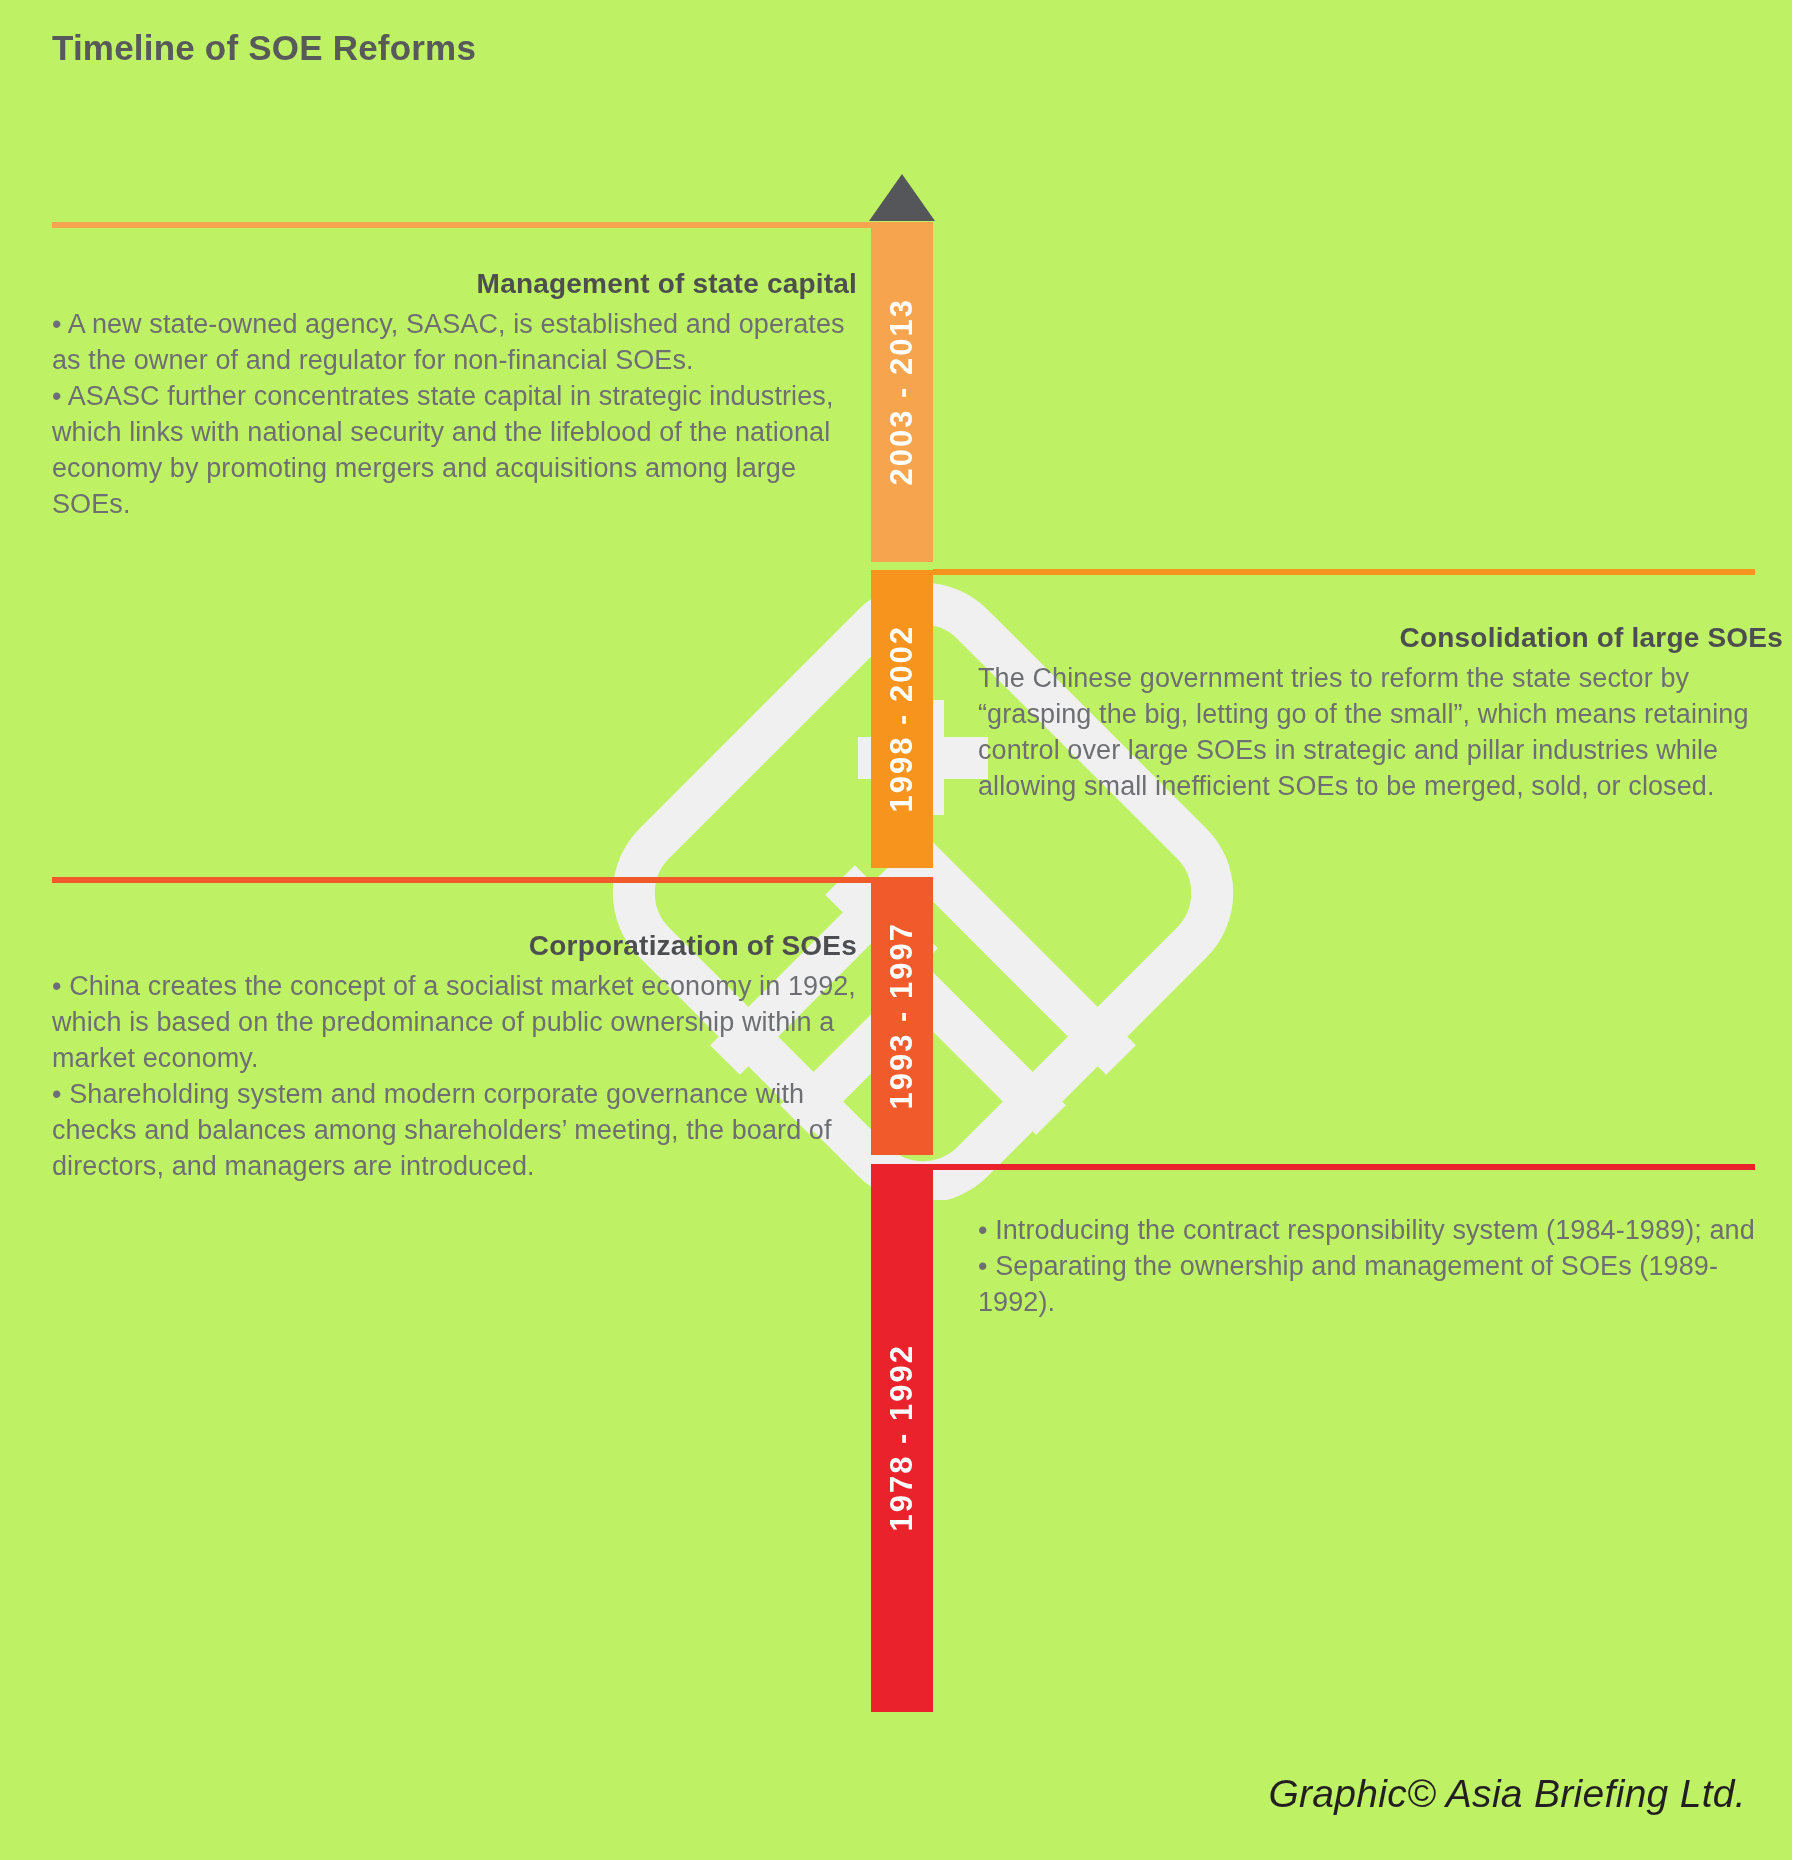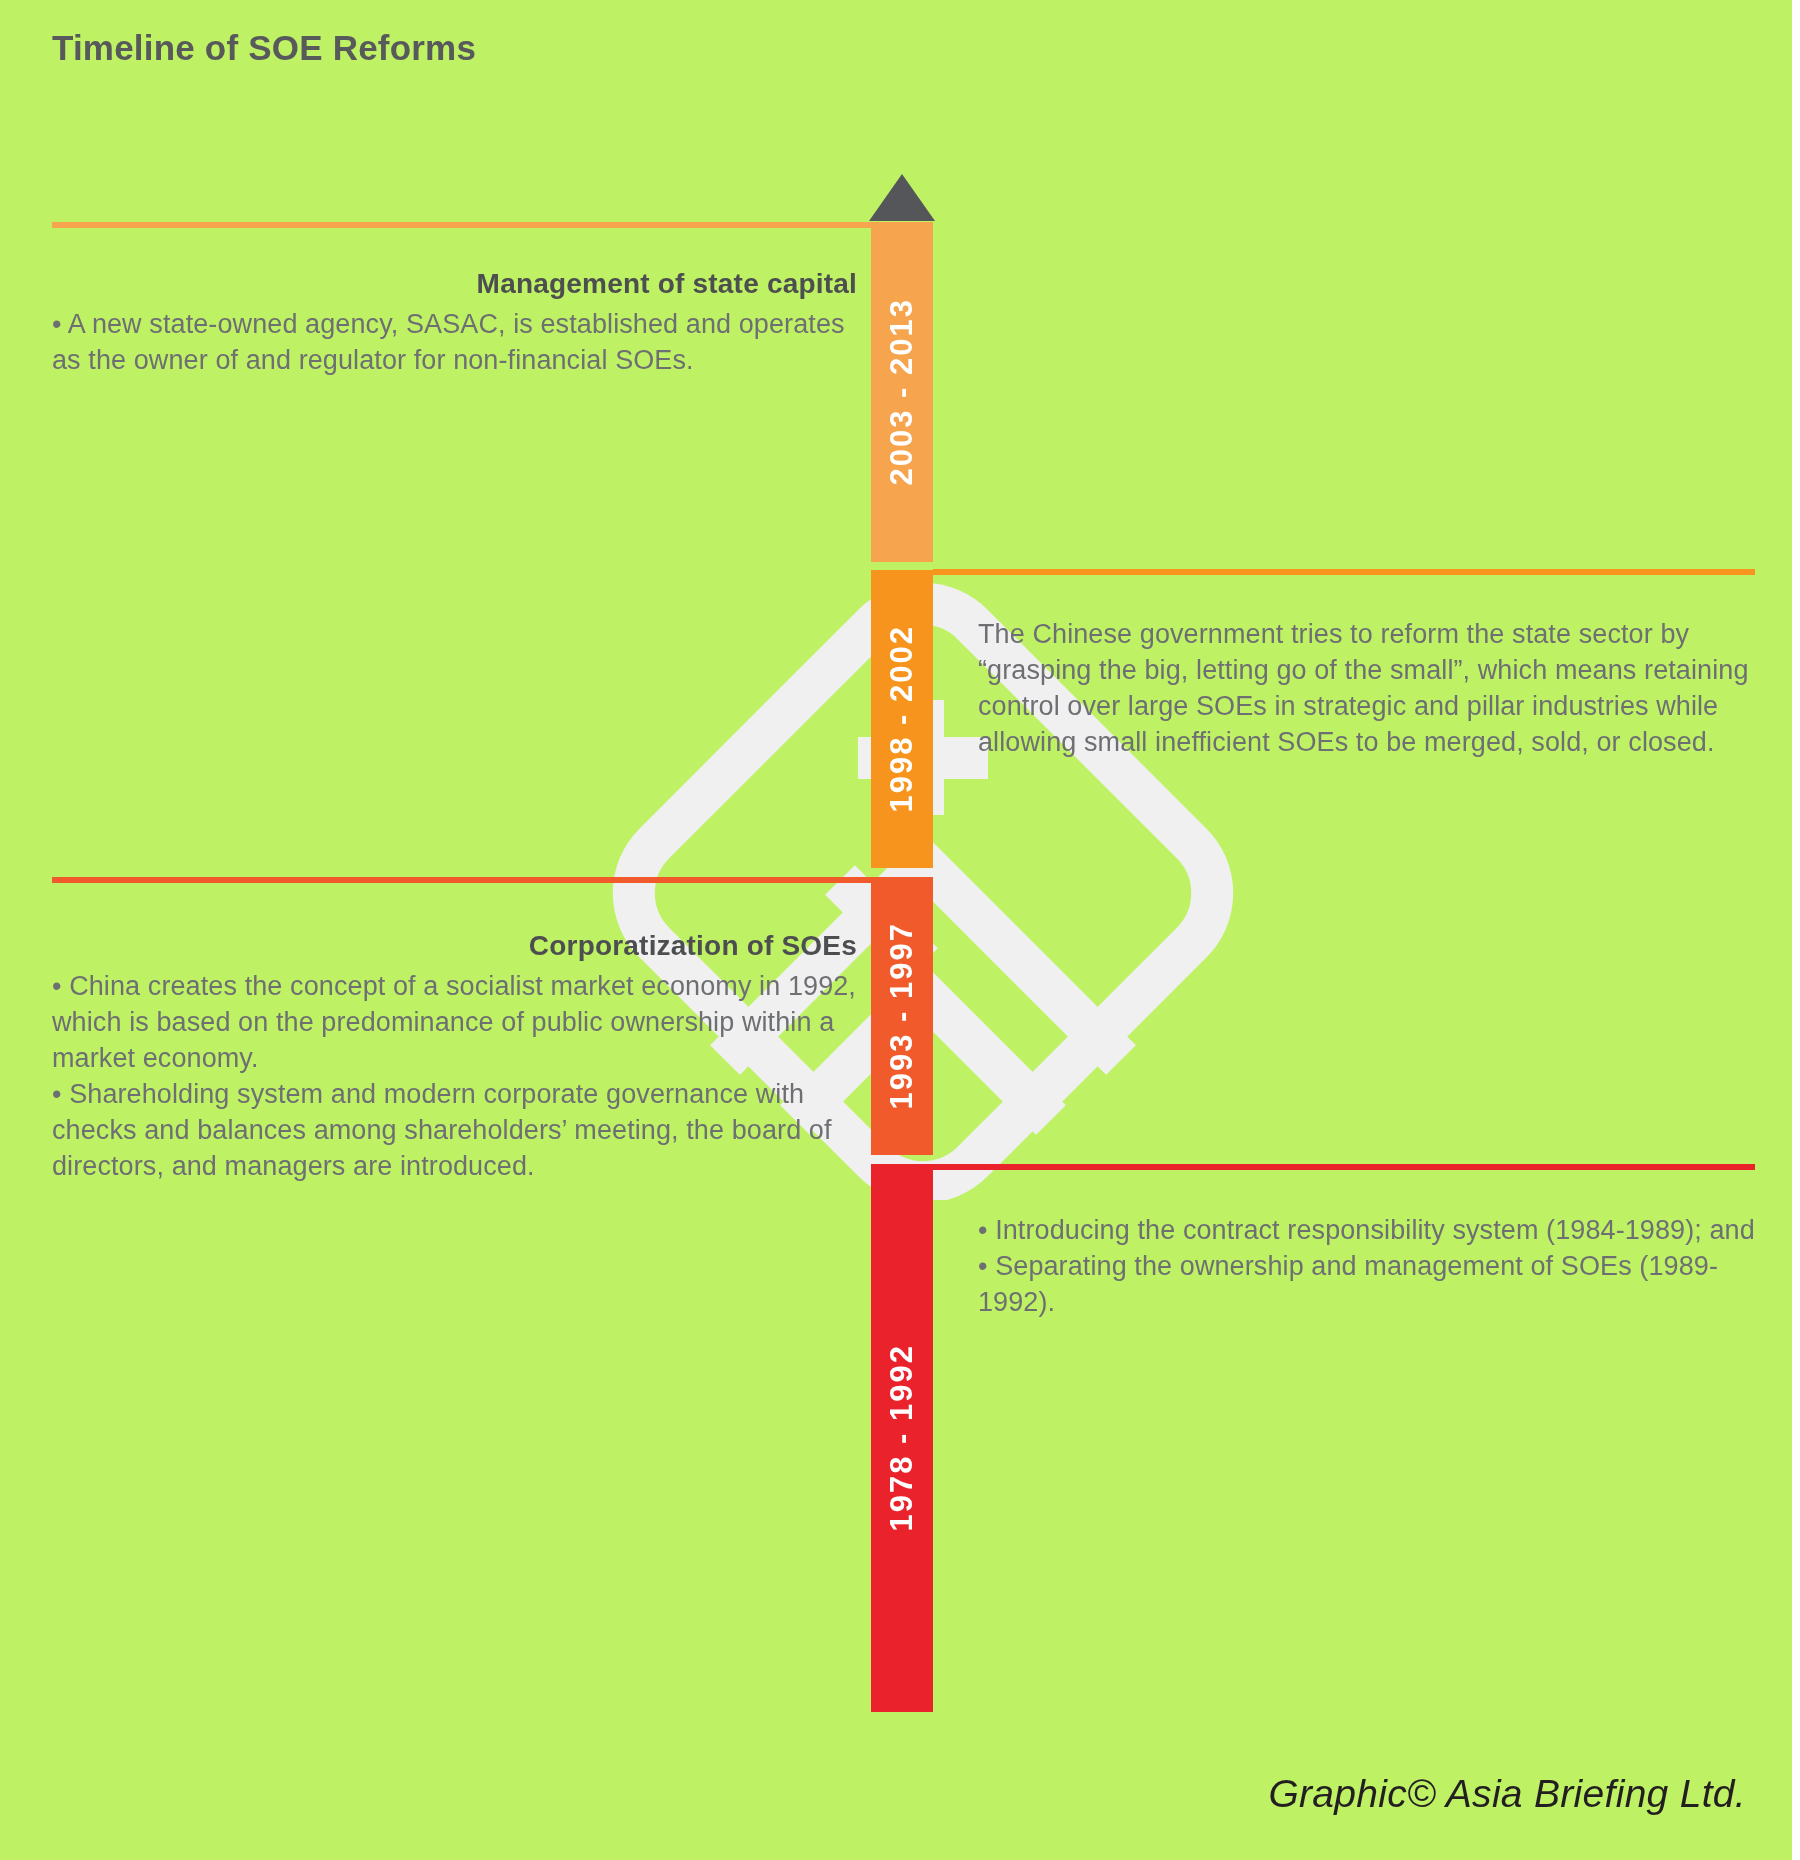--- a/index.html
+++ b/index.html
@@ -84,30 +84,32 @@
 
   <div class="section s0">
     <div class="hline" style="background: rgb(246, 164, 77);"></div>
     <div class="bar" style="background: rgb(246, 164, 77);">
       <span class="year">2003 - 2013</span>
     </div>
     <div class="block">
       <h2>Management of state capital</h2>
       <div>
           <div class="body-line">• A new state-owned agency, SASAC, is established and operates as the owner of and regulator for non-financial SOEs.</div>
+          <div class="body-line">• ASASC further concentrates state capital in strategic industries, which links with national security and the lifeblood of the national economy by promoting mergers and acquisitions among large SOEs.</div>
         </div>
     </div>
   </div>
 
   <div class="section s1">
     <div class="hline" style="background: rgb(247, 148, 30);"></div>
     <div class="bar" style="background: rgb(247, 148, 30);">
       <span class="year">1998 - 2002</span>
     </div>
     <div class="block">
+      <h2>Consolidation of large SOEs</h2>
       <div>
           <div class="body-line">The Chinese government tries to reform the state sector by “grasping the big, letting go of the small”, which means retaining control over large SOEs in strategic and pillar industries while allowing small inefficient SOEs to be merged, sold, or closed.</div>
         </div>
     </div>
   </div>
 
   <div class="section s2">
     <div class="hline" style="background: rgb(241, 91, 43);"></div>
     <div class="bar" style="background: rgb(241, 91, 43);">
       <span class="year">1993 - 1997</span>

